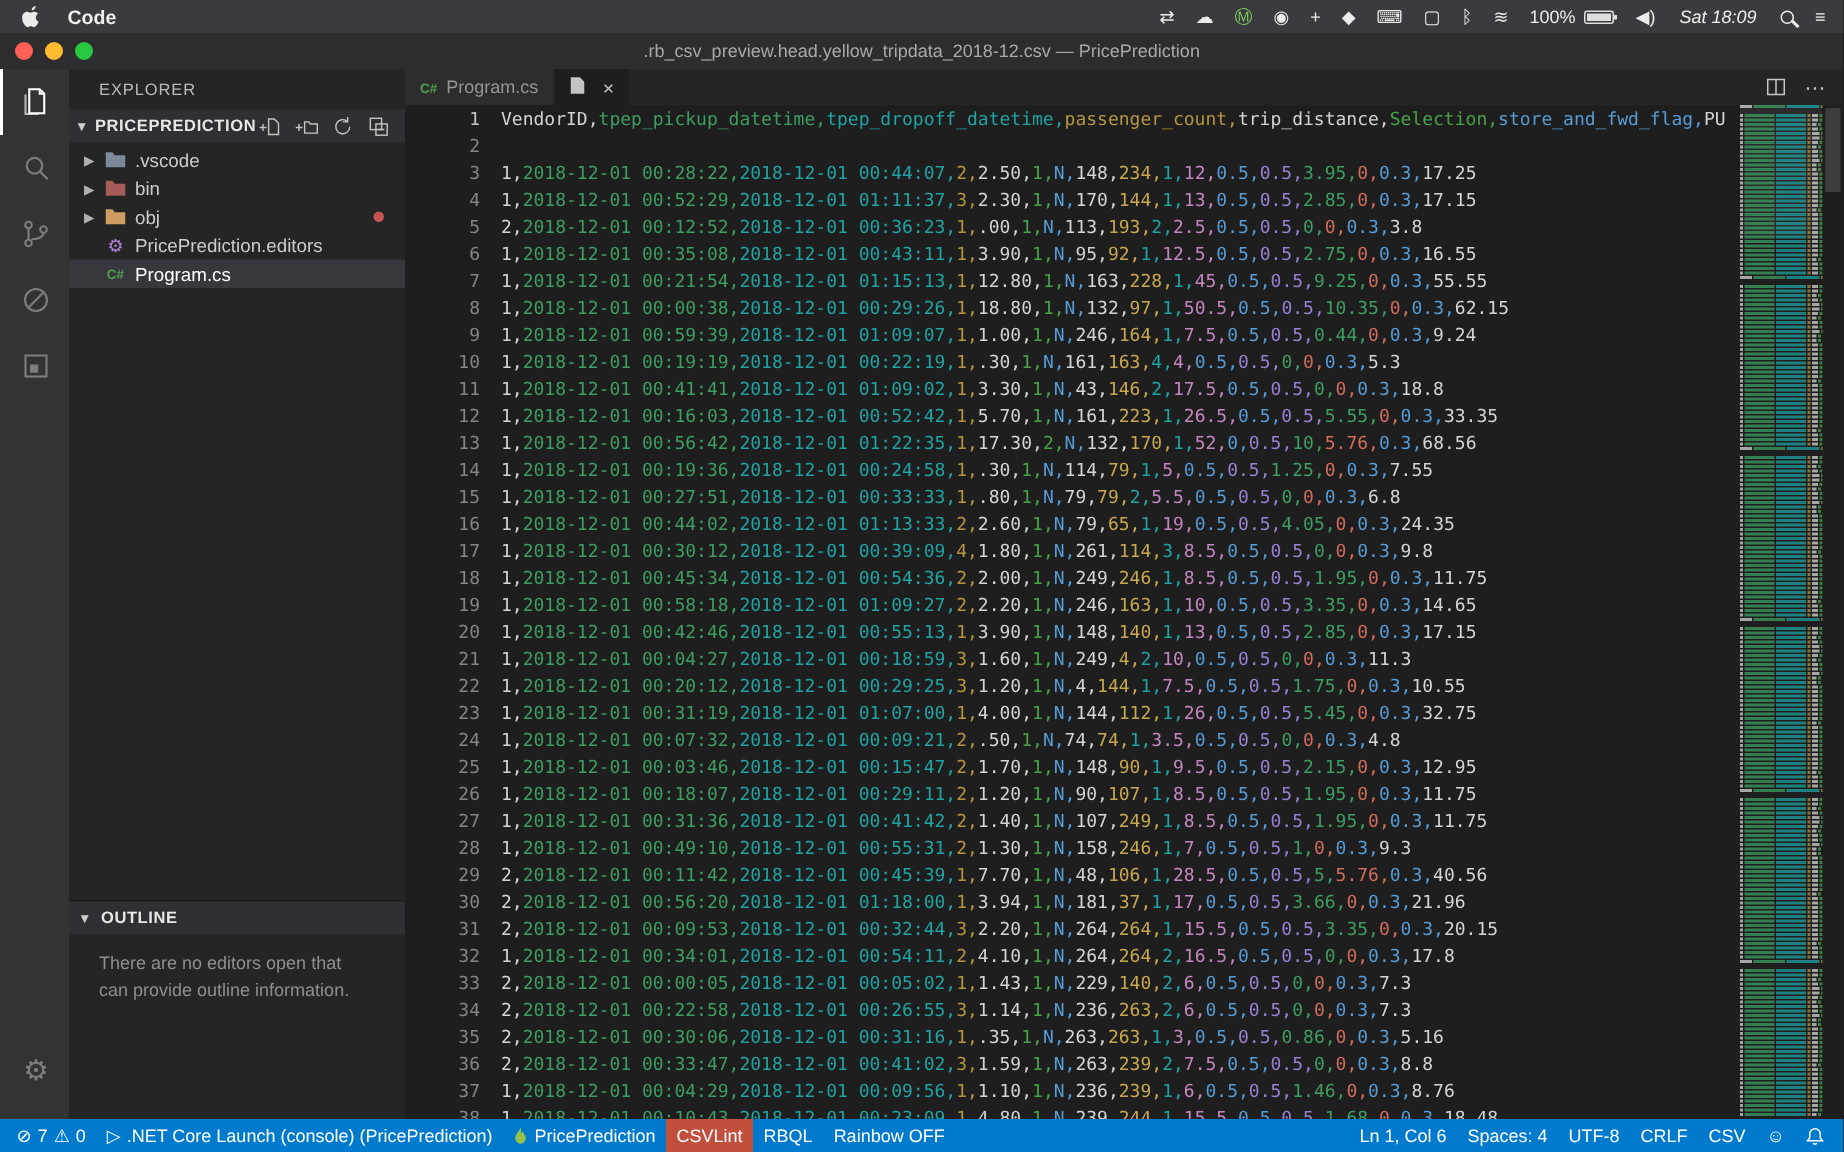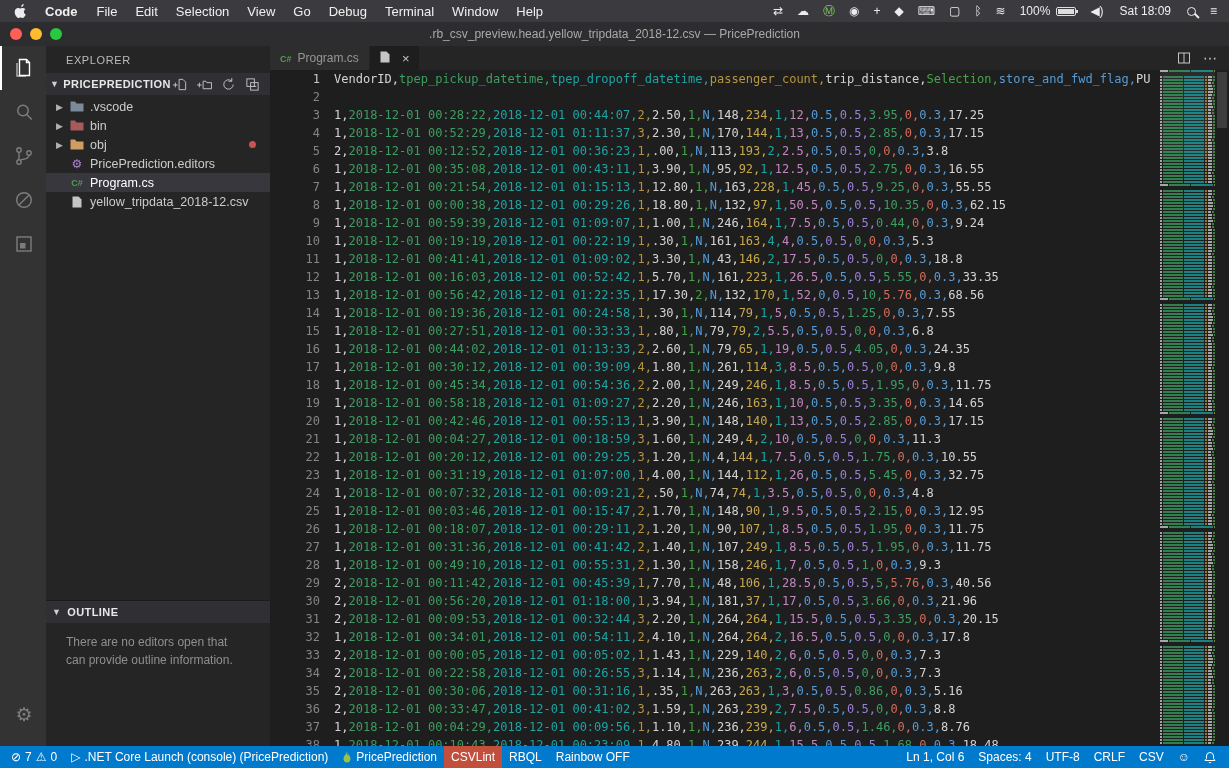--- a/index.html
+++ b/index.html
@@ -11,21 +11,21 @@
   .apple-wrap { display:flex; align-items:center; padding:0 8px 0 2px; }
   .mb-app { font-weight:bold; padding:0 10px; }
   .mb-item { padding:0 9px; }
   .mb-right { margin-left:auto; display:flex; align-items:center; gap:14px; font-size:12px; }
   .mb-ico { display:inline-flex; align-items:center; gap:3px; color:#ececec; }
   .bat { width:20px; height:9px; border:1px solid #ddd; border-radius:2px; position:relative; display:inline-block; margin-left:3px; }
   .bat::before { content:""; position:absolute; inset:1px; background:#ddd; }
   .bat::after { content:""; position:absolute; right:-3px; top:2px; width:2px; height:3px; background:#ddd; }
   .lens { width:9px; height:9px; border:1.5px solid #ececec; border-radius:50%; display:inline-block; position:relative; }
   .lens::after { content:""; position:absolute; width:6px; height:1.5px; background:#ececec; right:-5px; bottom:-2px; transform:rotate(45deg); }
-  .mb-clock { padding:0 2px; }
+  .mb-clock { padding:0 2px;font-style:italic; }
 
   
   .titlebar { height:24px; background:#2d2d30; position:relative; display:flex; align-items:center; justify-content:center; font-size:12px; color:#a9a9a9; }
   .traffic { position:absolute; left:10px; top:6px; display:flex; gap:8px; }
   .light { width:12px; height:12px; border-radius:50%; }
   .light.red { background:#ff5f57; } .light.yellow { background:#febc2e; } .light.green { background:#28c840; }
 
   
   .main { display:flex; height:700px; }
 
@@ -95,31 +95,20 @@
 </head>
 <body>
 
 <div class="menubar">
   <span class="apple-wrap">
     <svg width="13" height="15" viewBox="0 0 170 200">
         <path fill="#ececec" d="M150 69c-1 1-20 11-20 34 0 27 23 36 24 36 0 1-4 13-12 25-8 11-16 22-28 22s-15-7-29-7c-13 0-18 7-29 7s-19-10-28-22C18 151 8 128 8 106c0-35 23-54 45-54 12 0 22 8 29 8 7 0 18-8 31-8 5 0 23 0 37 17zM119 26c6-7 10-17 9-26-9 0-19 6-25 13-6 6-11 16-9 25 10 1 19-5 25-12z"></path>
       </svg>
   </span>
   <span class="mb-app">Code</span>
-  <span style="display:flex">
-      <span class="mb-item">File</span>
-      <span class="mb-item">Edit</span>
-      <span class="mb-item">Selection</span>
-      <span class="mb-item">View</span>
-      <span class="mb-item">Go</span>
-      <span class="mb-item">Debug</span>
-      <span class="mb-item">Terminal</span>
-      <span class="mb-item">Window</span>
-      <span class="mb-item">Help</span>
-    </span>
   <span class="mb-right">
     <span style="display:flex;gap:14px;align-items:center">
         <span class="mb-ico">⇄</span>
         <span class="mb-ico">☁</span>
         <span class="mb-ico" style="color: rgb(126, 201, 92);">Ⓜ</span>
         <span class="mb-ico">◉</span>
         <span class="mb-ico">+</span>
         <span class="mb-ico">◆</span>
         <span class="mb-ico">⌨</span>
         <span class="mb-ico">▢</span>
@@ -249,29 +238,20 @@
           </span>
           <span class="tlabel">PricePrediction.editors</span>
         </div>
         <div class="titem selected">
           <span class="chevron"></span>
           <span class="ticon">
             <span class="cs-badge">C#</span>
           </span>
           <span class="tlabel">Program.cs</span>
         </div>
-        <div class="titem">
-          <span class="chevron"></span>
-          <span class="ticon">
-            <svg width="10" height="12" viewBox="0 0 10 12">
-              <path d="M0.5 0.5h6l3 3v8h-9z" fill="#c5c5c5"></path>
-            </svg>
-          </span>
-          <span class="tlabel">yellow_tripdata_2018-12.csv</span>
-        </div>
       </div>
     <div class="outline">
       <div class="outline-head">
         <span class="chev">▼</span>
         <span>OUTLINE</span>
       </div>
       <div class="outline-msg">There are no editors open that can provide outline information.</div>
     </div>
   </div>
 

